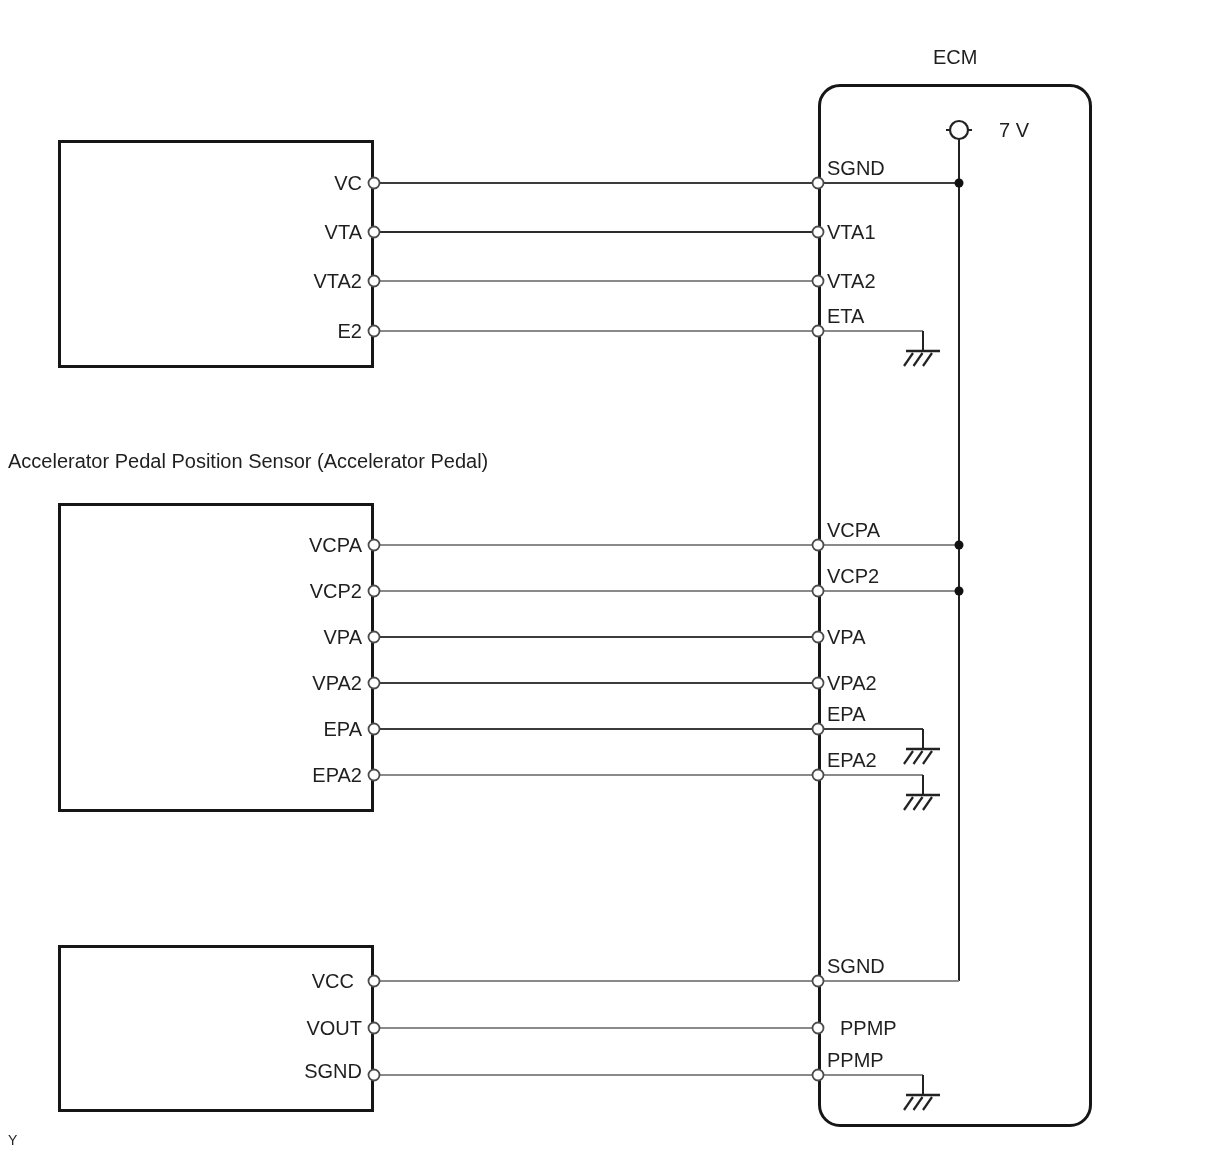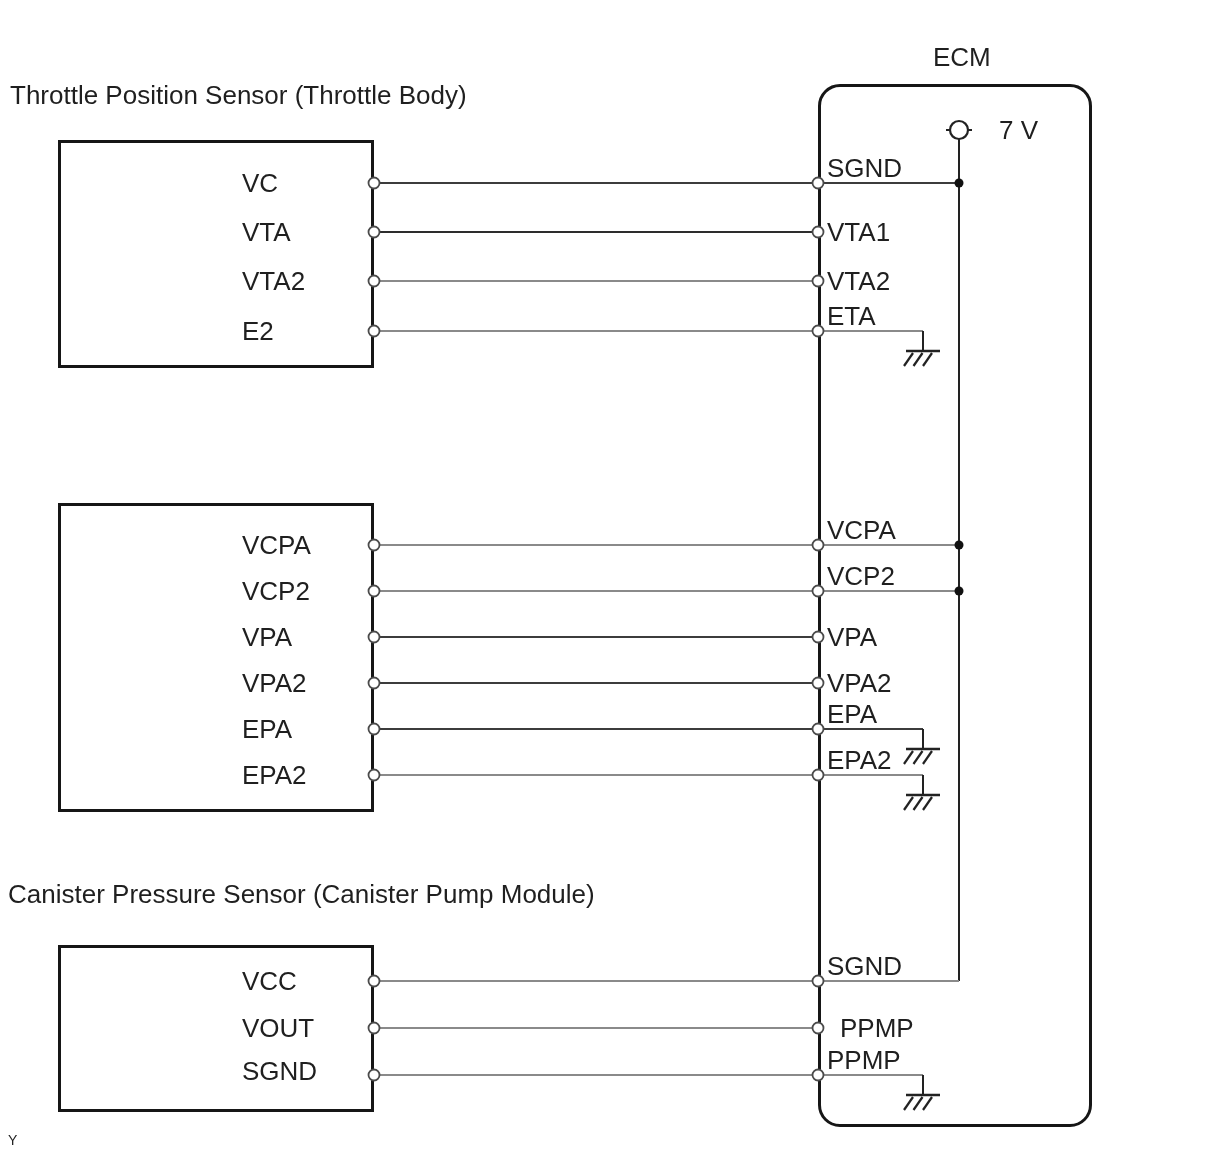--- a/index.html
+++ b/index.html
@@ -2,26 +2,26 @@
 <html><head>
 <meta charset="utf-8">
 <style>
   html,body{margin:0;padding:0;background:#ffffff;}
   .stage{
     position:relative;width:1210px;height:1156px;background:#ffffff;overflow:hidden;
     font-family:"Liberation Sans", sans-serif;
   }
   .stage svg{position:absolute;left:0;top:0;z-index:1;}
   .lbl{
-    position:absolute;z-index:2;color:#1f1f1f;font-size:26px;line-height:22px;
+    position:absolute;z-index:2;color:#1f1f1f;font-size:20px;line-height:22px;
     white-space:nowrap;
   }
   .box{position:absolute;z-index:0;border:3px solid #161616;box-sizing:border-box;background:transparent;}
   .ecm-box{border-radius:22px;}
-  .pin-lbl-sensor{width:120px;text-align:left;}
+  .pin-lbl-sensor{width:120px;text-align:right;}
   .small{font-size:14px;line-height:16px;}
 </style>
 </head>
 <body>
 
 <div class="stage">
 
   <svg id="wiring" width="1210" height="1156" viewBox="0 0 1210 1156">
       <line x1="959" y1="139" x2="959" y2="981" stroke="#222222" stroke-width="2"></line>
       <g>
@@ -99,22 +99,21 @@
       <circle cx="374" cy="1075" r="5.5" fill="#ffffff" stroke="#4a4a4a" stroke-width="1.8"></circle>
       <circle cx="818" cy="1075" r="5.5" fill="#ffffff" stroke="#4a4a4a" stroke-width="1.8"></circle>
     </svg>
 
   <div class="box" style="left:58px;top:140px;width:316px;height:228px"></div>
   <div class="box" style="left:58px;top:503px;width:316px;height:309px"></div>
   <div class="box" style="left:58px;top:945px;width:316px;height:167px"></div>
 
   <div class="box ecm-box" style="left:818px;top:84px;width:274px;height:1043px"></div>
 
-  <div class="lbl" style="left:10px;top:84px">Throttle Position Sensor (Throttle Body)</div>
-  <div class="lbl" style="left:8px;top:883px">Canister Pressure Sensor (Canister Pump Module)</div>
+  <div class="lbl" style="left:8px;top:450px">Accelerator Pedal Position Sensor (Accelerator Pedal)</div>
   <div class="lbl" style="left:933px;top:46px">ECM</div>
   <div class="lbl" style="left:999px;top:119px">7 V</div>
   <div class="lbl small" style="left:8px;top:1132px">Y</div>
 
 <div class="lbl pin-lbl-sensor" style="left:242px;top:172px">VC</div>
     <div class="lbl " style="left:827px;top:157px">SGND</div>
     <div class="lbl pin-lbl-sensor" style="left:242px;top:221px">VTA</div>
     <div class="lbl " style="left:827px;top:221px">VTA1</div>
     <div class="lbl pin-lbl-sensor" style="left:242px;top:270px">VTA2</div>
     <div class="lbl " style="left:827px;top:270px">VTA2</div>
@@ -125,19 +124,19 @@
     <div class="lbl pin-lbl-sensor" style="left:242px;top:580px">VCP2</div>
     <div class="lbl " style="left:827px;top:565px">VCP2</div>
     <div class="lbl pin-lbl-sensor" style="left:242px;top:626px">VPA</div>
     <div class="lbl " style="left:827px;top:626px">VPA</div>
     <div class="lbl pin-lbl-sensor" style="left:242px;top:672px">VPA2</div>
     <div class="lbl " style="left:827px;top:672px">VPA2</div>
     <div class="lbl pin-lbl-sensor" style="left:242px;top:718px">EPA</div>
     <div class="lbl " style="left:827px;top:703px">EPA</div>
     <div class="lbl pin-lbl-sensor" style="left:242px;top:764px">EPA2</div>
     <div class="lbl " style="left:827px;top:749px">EPA2</div>
-    <div class="lbl pin-lbl-sensor" style="left:242px;top:970px">VCC</div>
+    <div class="lbl pin-lbl-sensor" style="left:234px;top:970px">VCC</div>
     <div class="lbl " style="left:827px;top:955px">SGND</div>
     <div class="lbl pin-lbl-sensor" style="left:242px;top:1017px">VOUT</div>
     <div class="lbl " style="left:840px;top:1017px">PPMP</div>
     <div class="lbl pin-lbl-sensor" style="left:242px;top:1060px">SGND</div>
     <div class="lbl " style="left:827px;top:1049px">PPMP</div>
   </div>
 
 </body></html>

